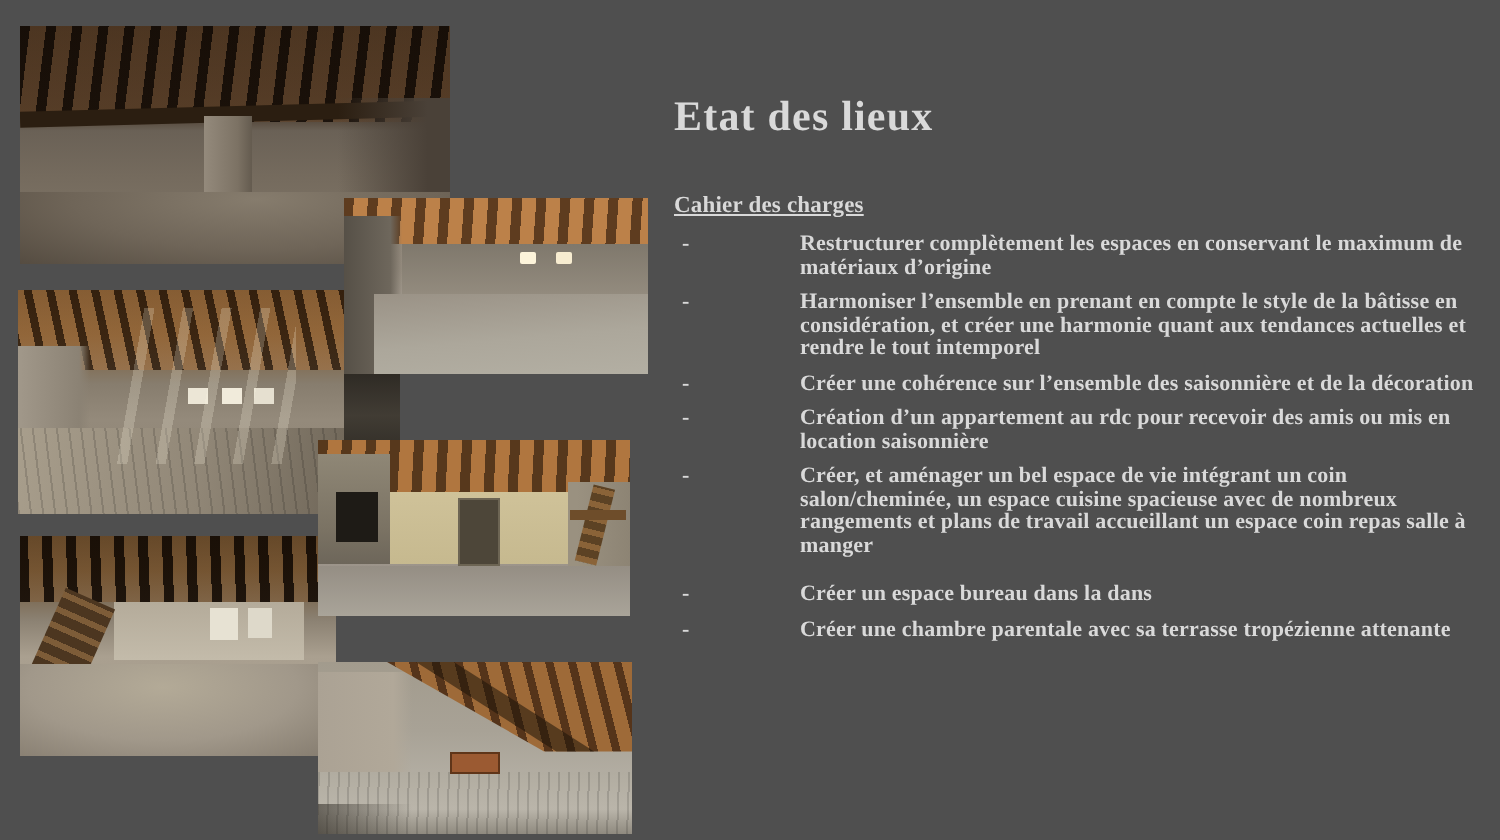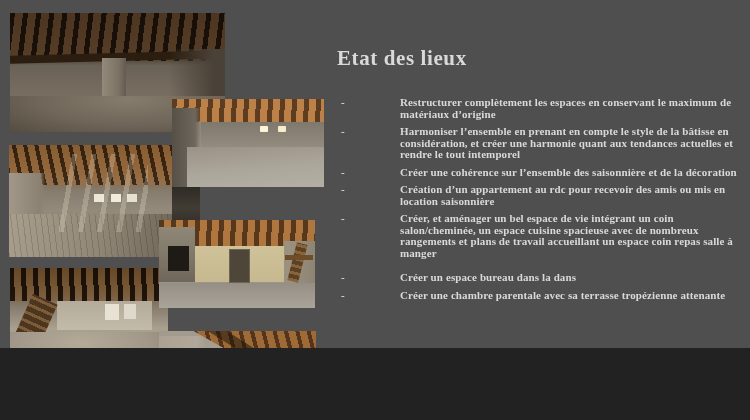--- a/index.html
+++ b/index.html
@@ -1,17 +1,17 @@
 <!DOCTYPE html>
 <html><head>
 <meta charset="utf-8">
 <style>
   html,body{margin:0;padding:0;background:#222;}
   .slide{
-    position:relative;width:750px;height:348px;overflow:hidden;
+    position:relative;width:750px;height:420px;overflow:hidden;
     background:#4f4f4f;
     font-family:"Liberation Serif","DejaVu Serif",serif;
   }
   
   .photo{position:absolute;overflow:hidden;z-index:1;}
   .photo .layer{position:absolute;}
 
   
   .p1{left:10px;top:13px;width:215px;height:119px;
       background:linear-gradient(180deg,#32261b 0%,#463628 36%,#6a6156 44%,#746a5d 62%,#7b7163 78%,#645b50 100%);}
@@ -191,20 +191,21 @@
       <div class="layer p6-planks"></div>
       <div class="layer p6-hatch"></div>
       <div class="layer p6-shadow"></div>
     </div>
   </div>
 
   <div class="content">
     <div class="title">Etat des lieux</div>
 
 
+    <div class="heading">Cahier des charges</div>
 
     <div class="bullet">
       <span class="dash">-</span>
       <span class="btxt">Restructurer complètement les espaces en conservant le maximum de matériaux d’origine</span>
     </div>
     <div class="bullet">
       <span class="dash">-</span>
       <span class="btxt">Harmoniser l’ensemble en prenant en compte le style de la bâtisse en considération, et créer une harmonie quant aux tendances actuelles et rendre le tout intemporel</span>
     </div>
     <div class="bullet">

